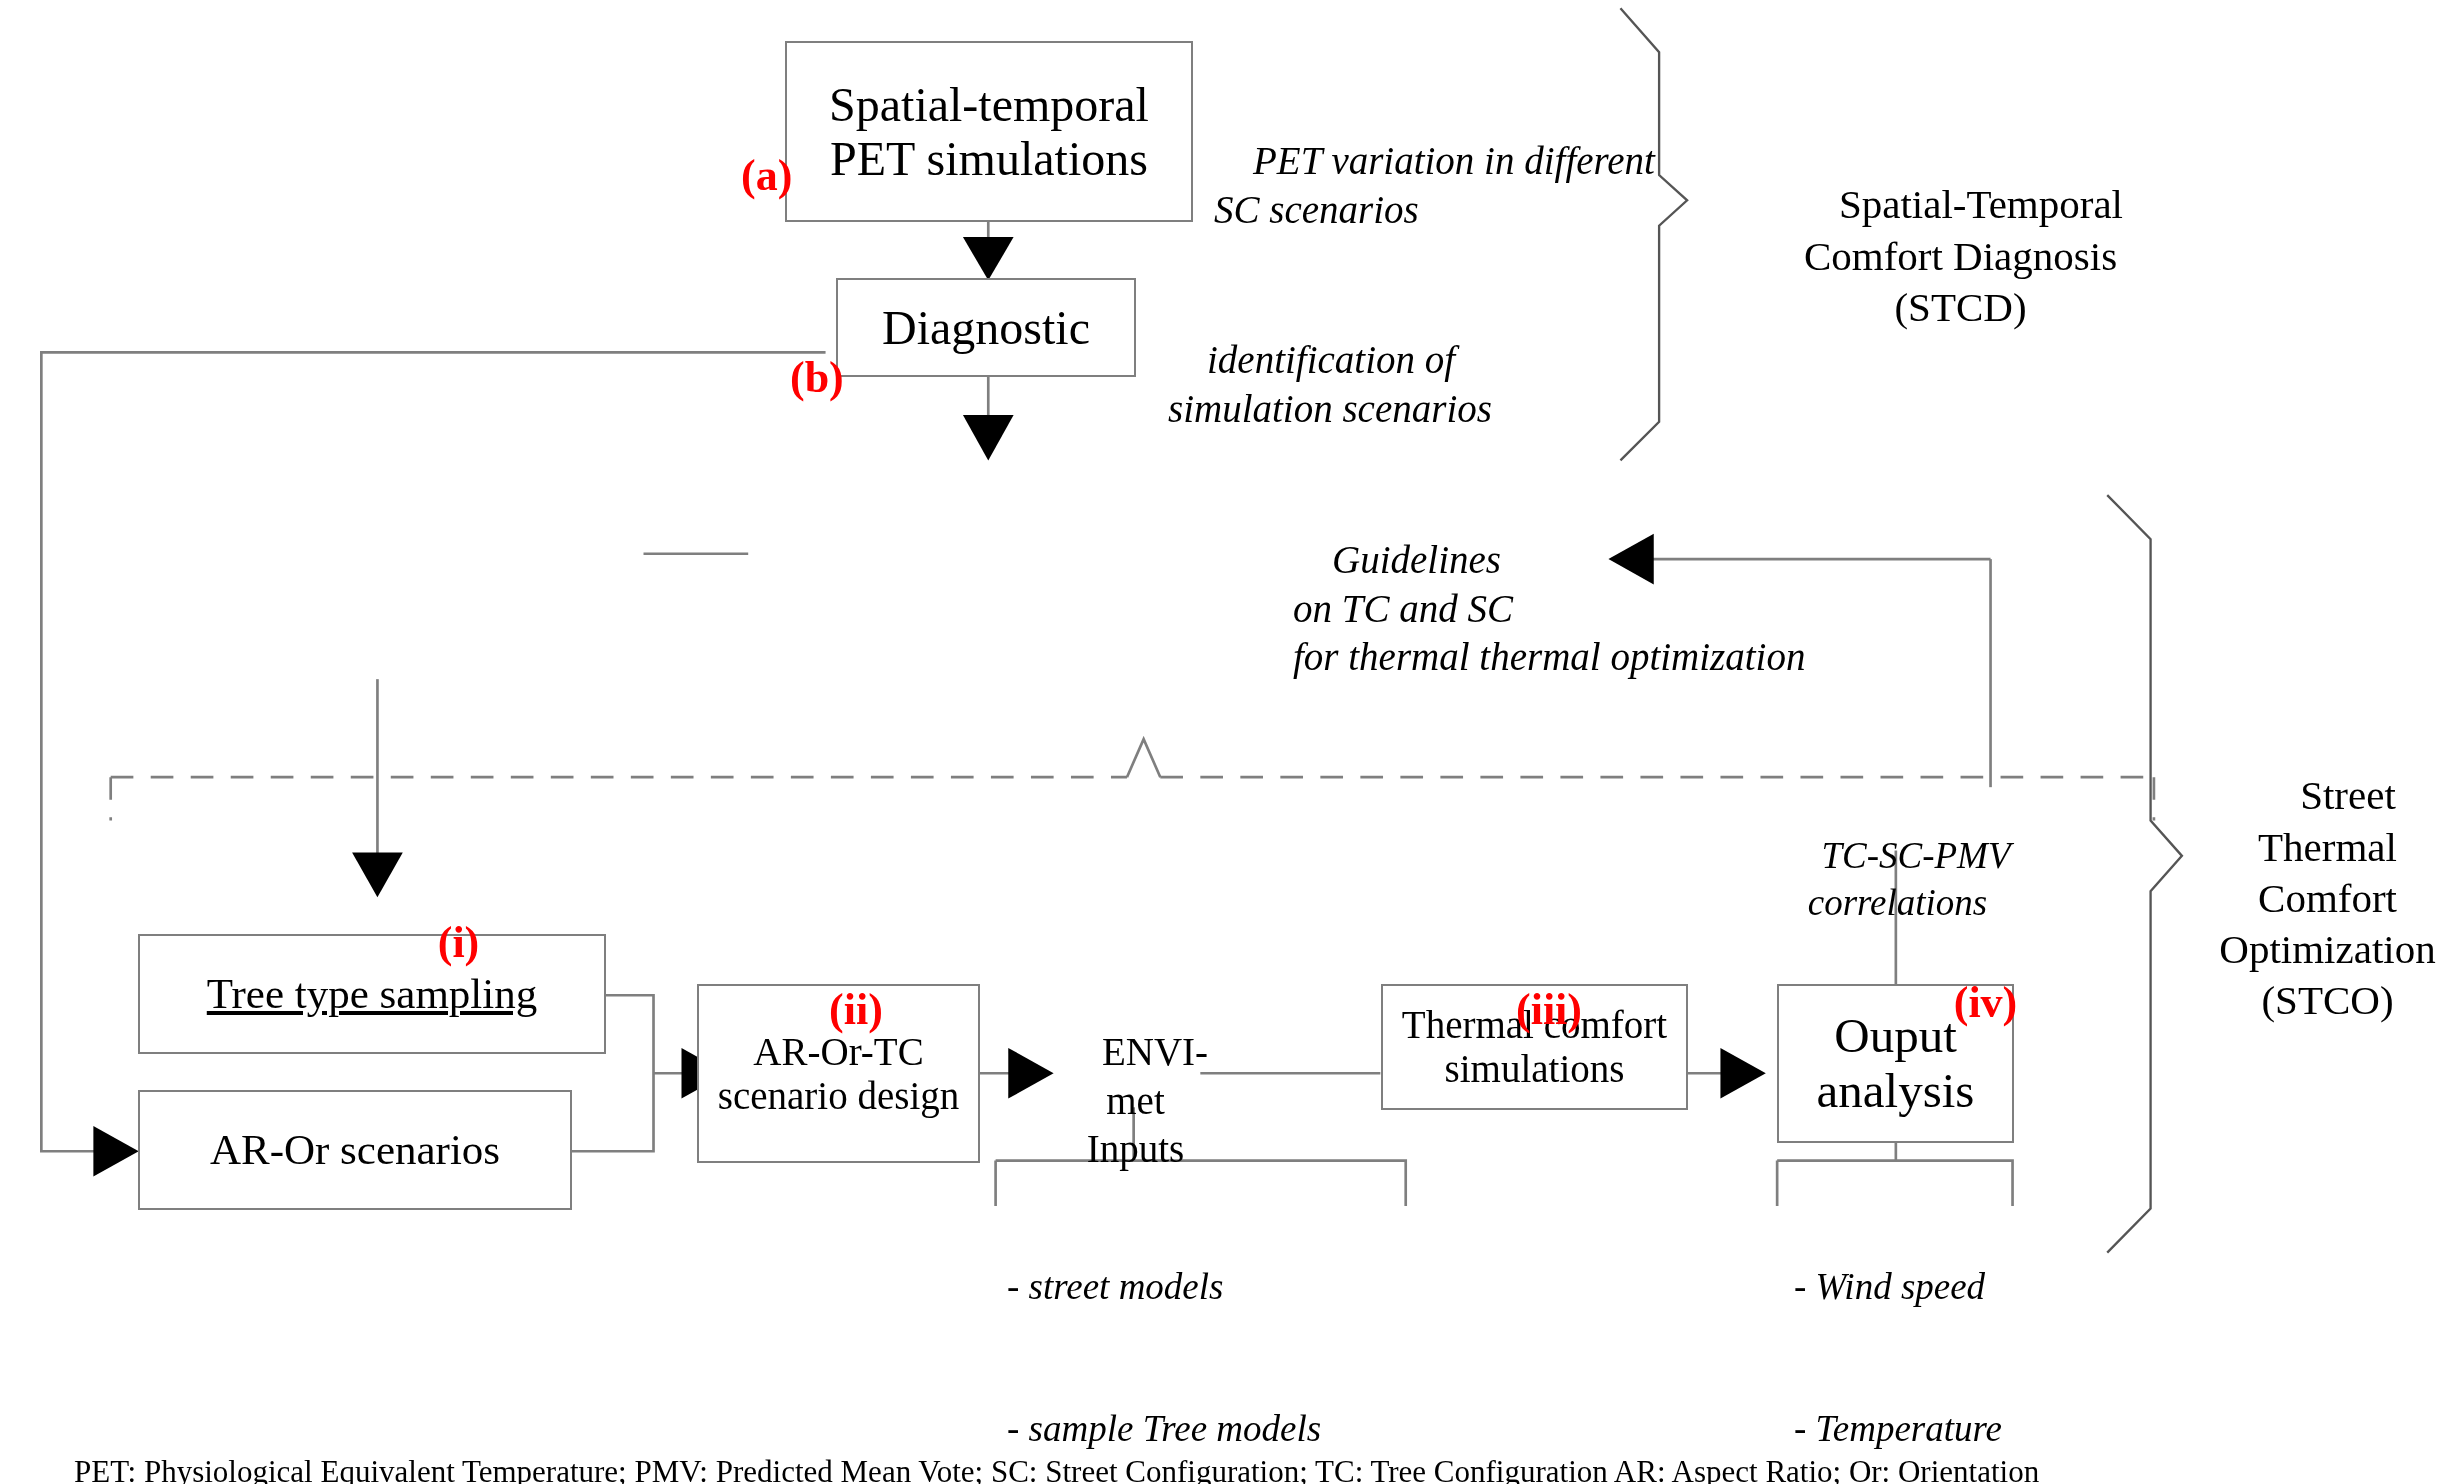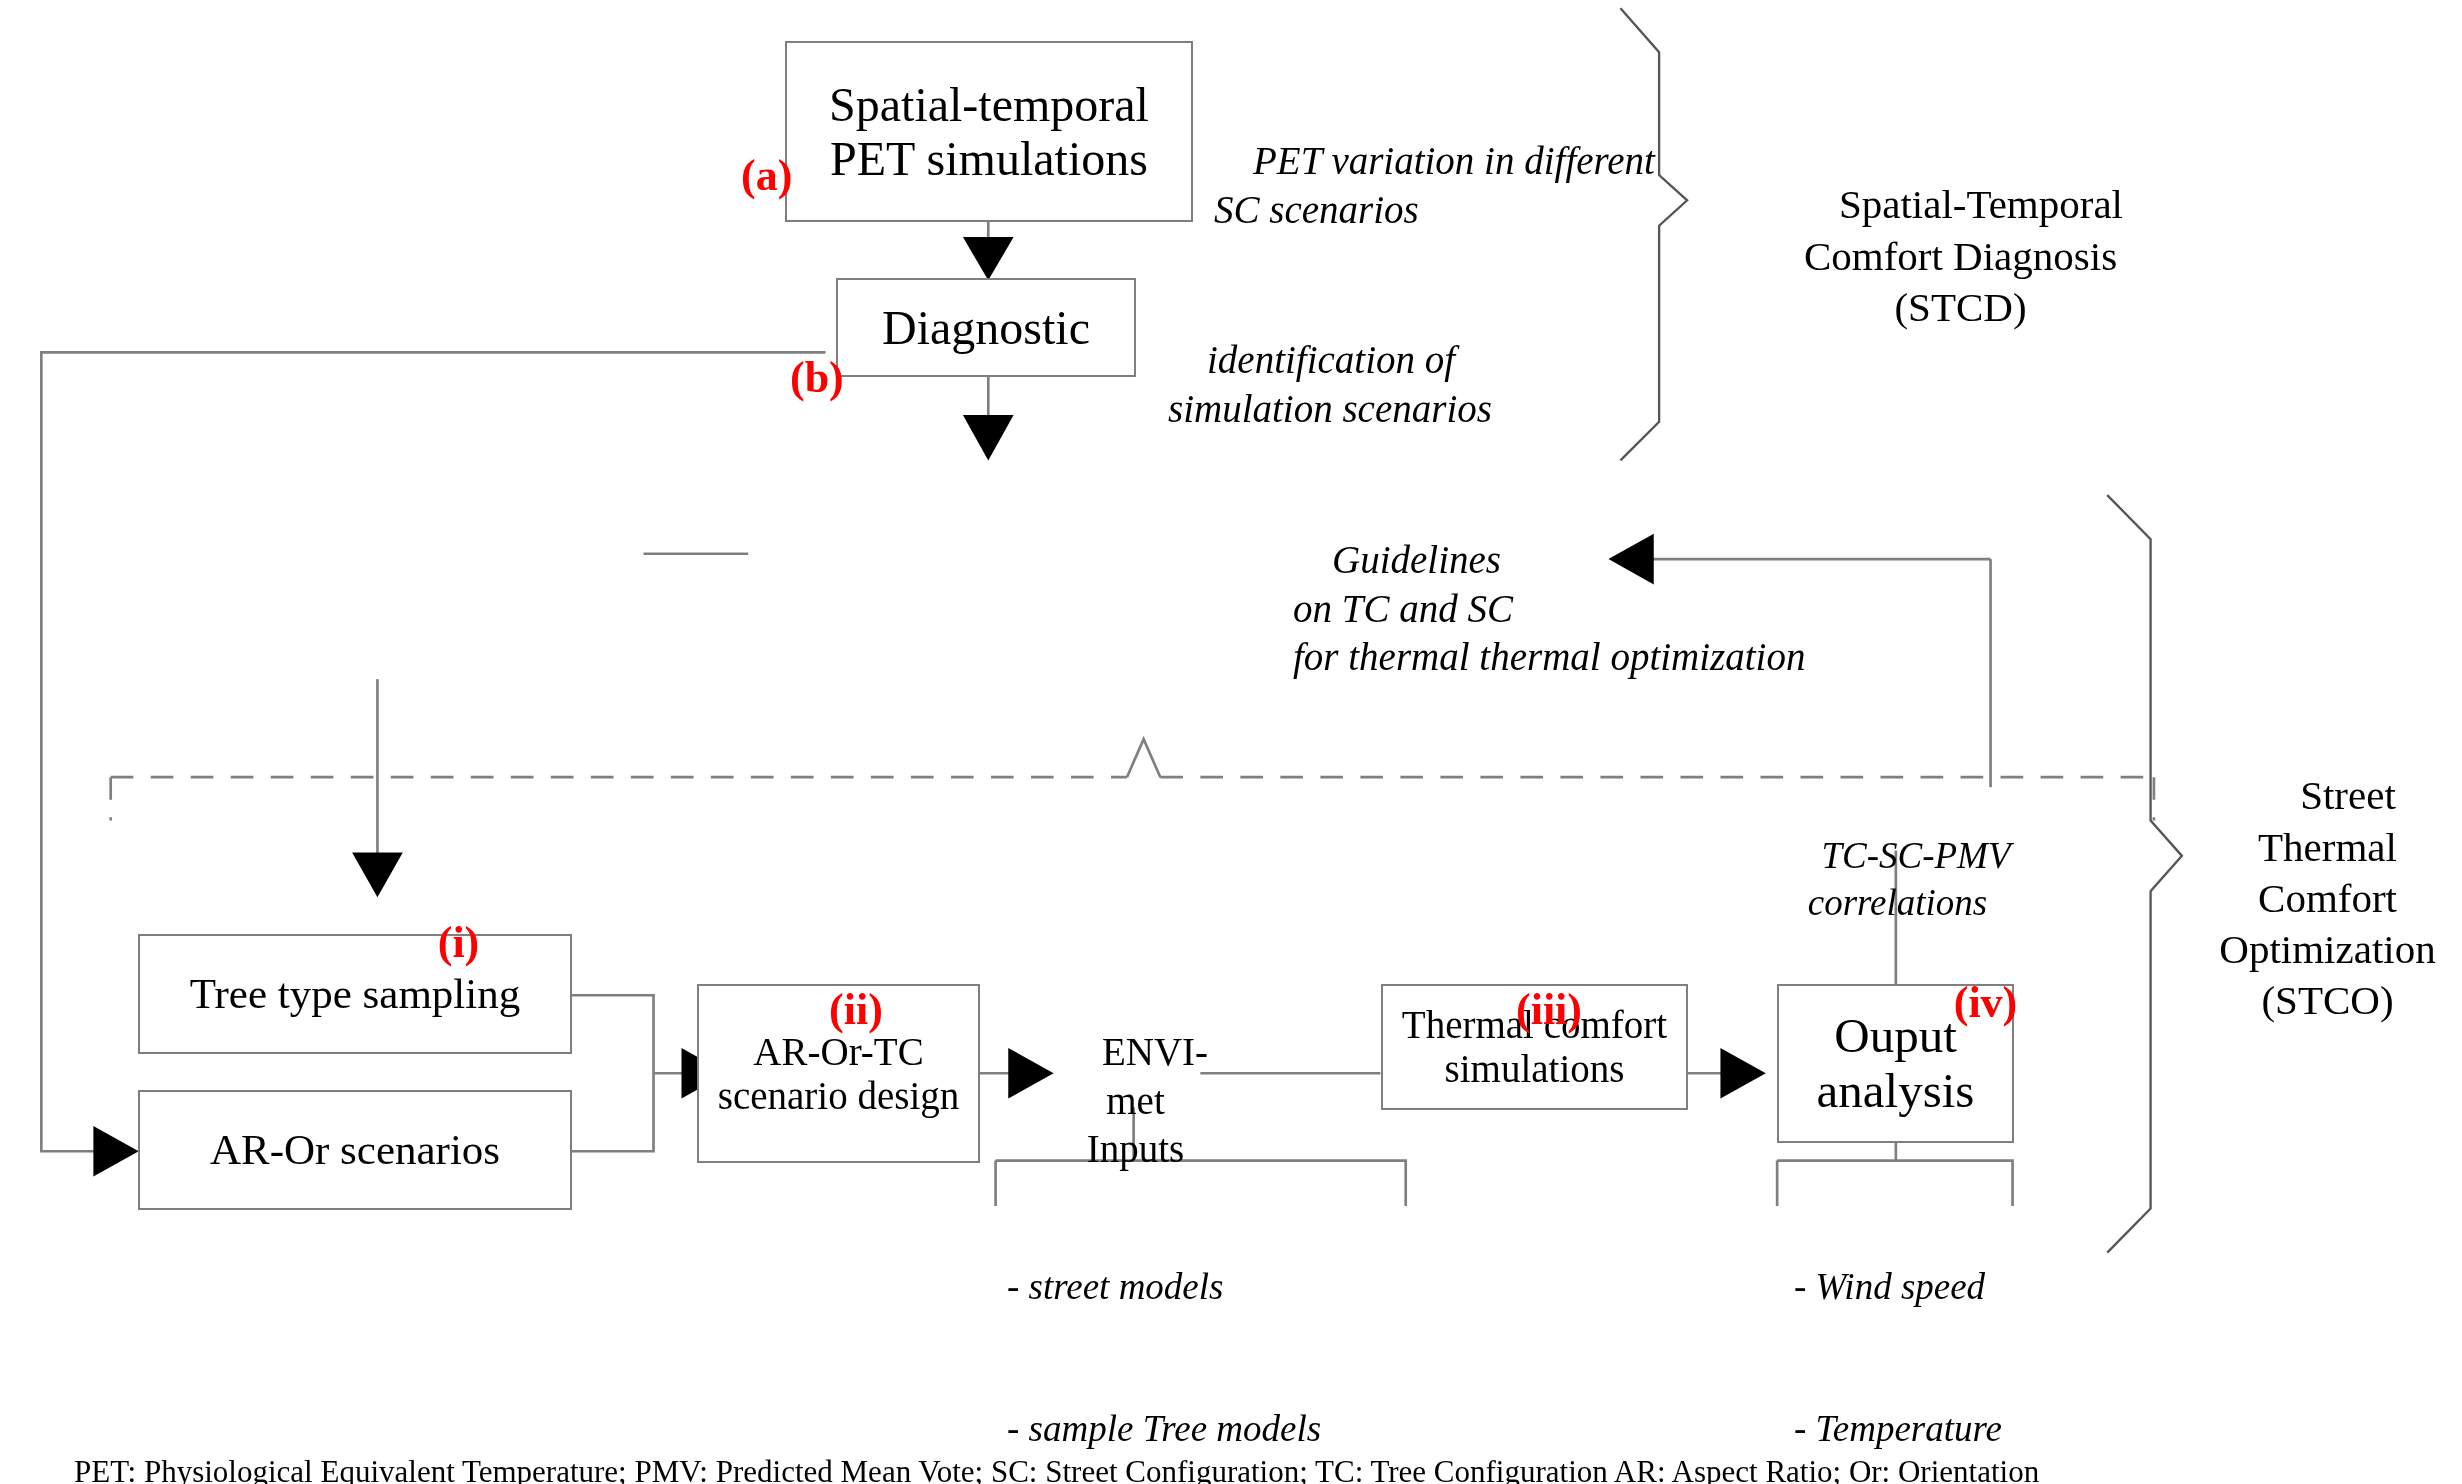--- a/index.html
+++ b/index.html
@@ -100,21 +100,21 @@
   <div class="box" style="left:785px; top:41px; width:408px; height:181px; font-size:48px;">
     <span style="white-space:pre-line;">Spatial-temporal
 PET simulations</span>
   </div>
 
   <div class="box" style="left:836px; top:278px; width:300px; height:99px; font-size:48px;">
     <span style="white-space:pre-line;">Diagnostic</span>
   </div>
 
 
-  <div class="box" style="left:138px; top:934px; width:434px; height:120px; font-size:43px;">
+  <div class="box" style="left:138px; top:934px; width:468px; height:120px; font-size:43px;text-decoration:underline;">
     <span style="white-space:pre-line;">Tree type sampling</span>
   </div>
 
   <div class="box" style="left:138px; top:1090px; width:434px; height:120px; font-size:43px;">
     <span style="white-space:pre-line;">AR-Or scenarios</span>
   </div>
 
   <div class="box" style="left:697px; top:984px; width:283px; height:179px; font-size:39px;">
     <span style="white-space:pre-line;">AR-Or-TC
 scenario design</span>

